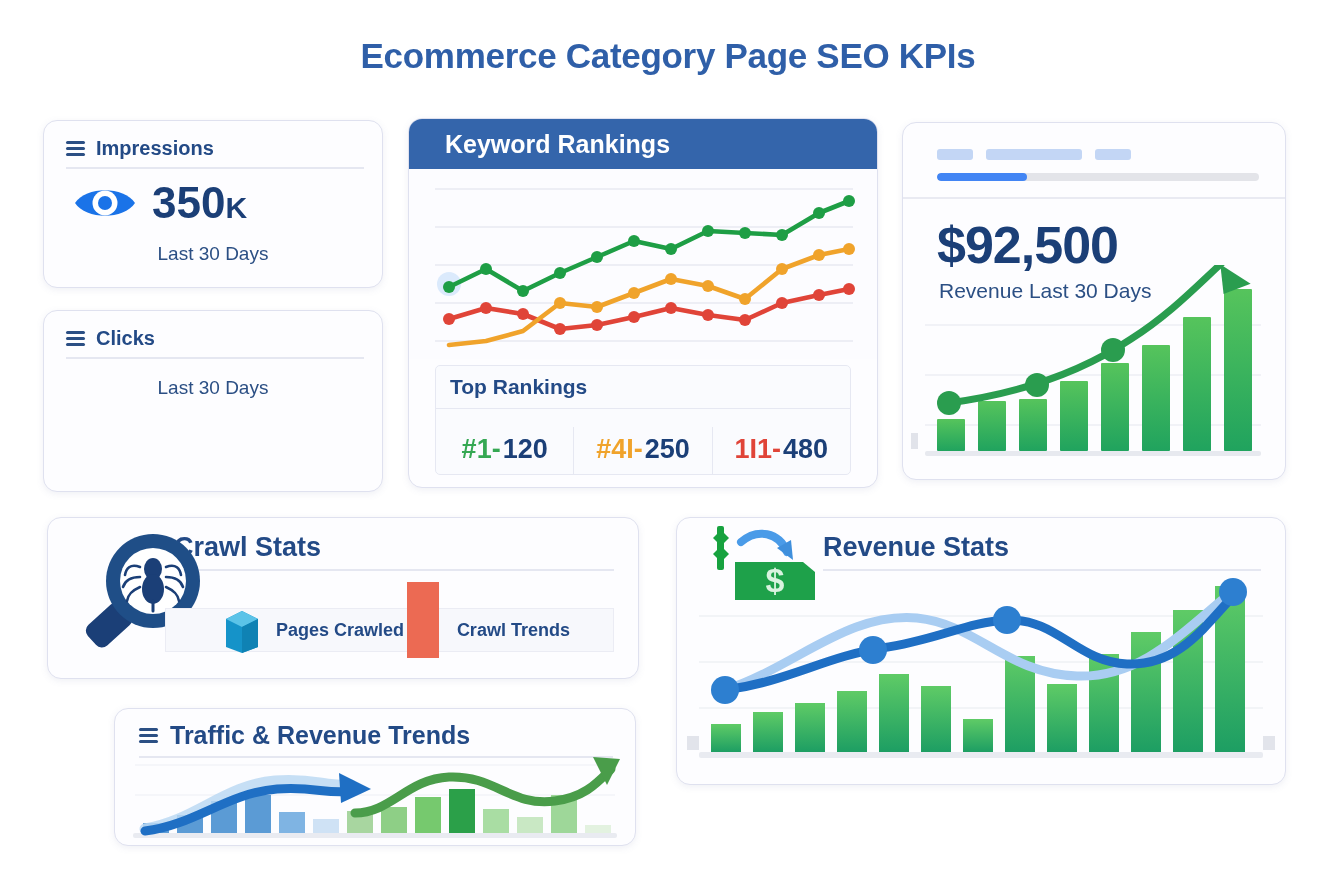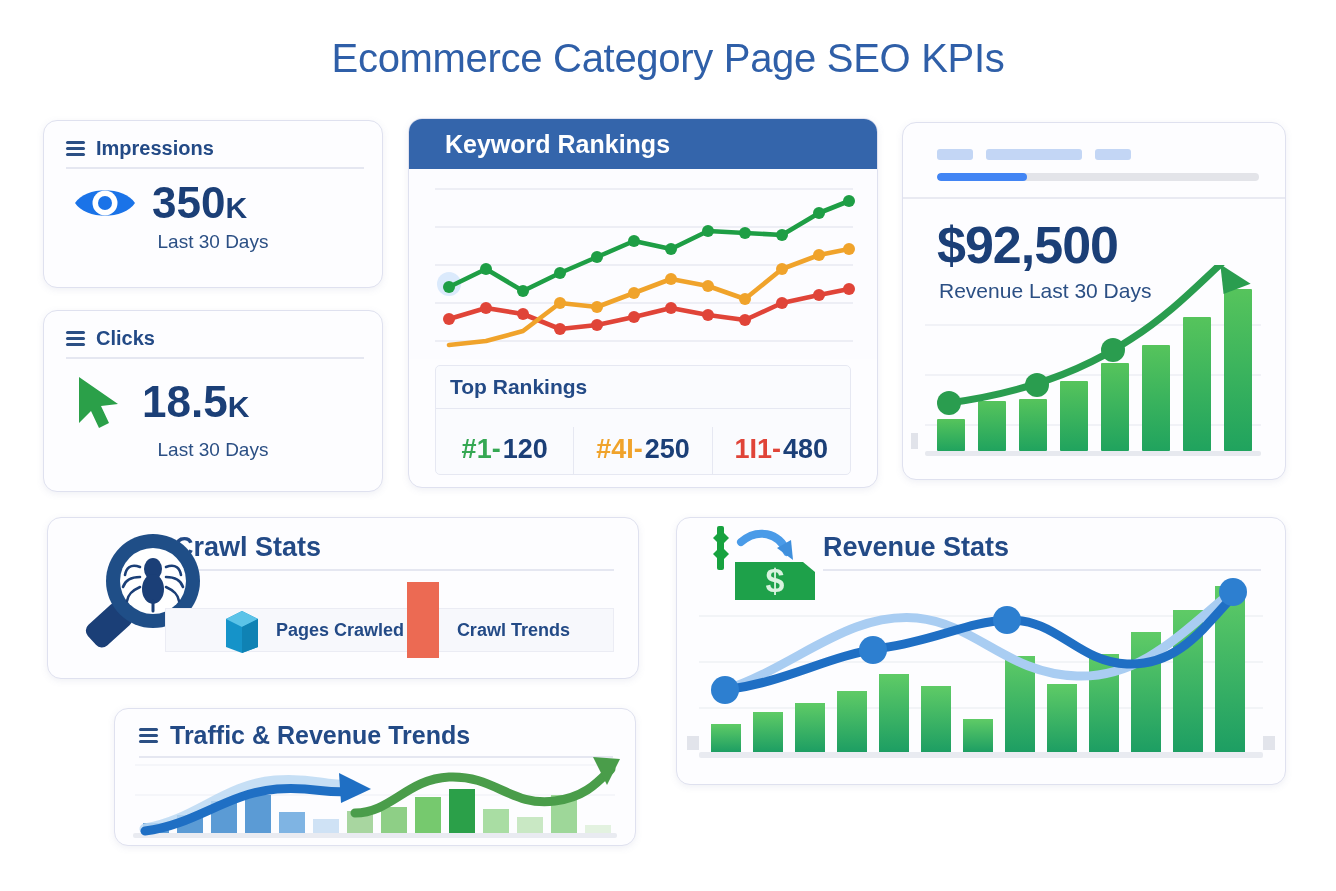--- a/index.html
+++ b/index.html
@@ -3,37 +3,37 @@
 <meta charset="utf-8">
 <style>
   html,body{margin:0;padding:0;}
   body{
     width:1336px;height:891px;background:#ffffff;
     font-family:"Liberation Sans", sans-serif;
     overflow:hidden;position:relative;
   }
   .page-title{
     position:absolute;left:0;top:36px;width:100%;text-align:center;
-    font-size:40px;font-weight:normal;color:#2f5fa8;letter-spacing:-0.3px;
+    font-size:35px;font-weight:bold;color:#2f5fa8;letter-spacing:-0.3px;
   }
   .card{
     position:absolute;background:#fdfdff;border:1.5px solid #dfe1ef;
     border-radius:14px;box-shadow:0 2px 7px rgba(100,110,160,.10);
     overflow:hidden;
   }
   
   .kpi-head{display:flex;align-items:center;gap:11px;padding:16px 0 0 22px;}
   .hamb{display:inline-block;width:19px;}
   .hamb i{display:block;height:2.4px;background:#2b4f84;border-radius:2px;margin:3.6px 0;}
   .kpi-title{font-size:20px;font-weight:bold;color:#234a86;}
   .kpi-rule{height:1.5px;background:#e5e7f1;margin:7px 18px 0 22px;}
   .kpi-body{display:flex;align-items:center;gap:14px;padding:12px 0 0 28px;}
   .kpi-value{font-size:44px;font-weight:bold;color:#1b3f77;line-height:1;}
   .kpi-value .k{font-size:30px;}
-  .kpi-sub{font-size:19px;color:#2b4f84;text-align:center;margin-top:6px;}
+  .kpi-sub{font-size:19px;color:#2b4f84;text-align:center;margin-top:18px;}
   
   .kw-head{background:#3465ab;height:50px;display:flex;align-items:center;padding-left:36px;}
   .kw-head-title{color:#ffffff;font-size:25px;font-weight:bold;}
   .kw-chart{position:relative;height:190px;background:#fcfcff;}
   .topbox{margin:6px 26px 14px 26px;border:1px solid #e6e8f2;border-radius:5px;background:#fafbfe;}
   .topbox-title{font-size:21px;font-weight:bold;color:#234a86;padding:9px 0 9px 14px;border-bottom:1px solid #e6e8f2;}
   .topbox-row{display:flex;margin-top:18px;}
   .topcell{flex:1;padding:7px 0 9px 0;text-align:center;font-size:27px;font-weight:bold;color:#1b3f77;}
   .topcell + .topcell{border-left:1px solid #e6e8f2;}
   .topcell .pos{margin-right:2px;}
@@ -87,28 +87,20 @@
 <div class="card" style="left:43px;top:310px;width:338px;height:180px;">
   <div class="kpi-head">
     <span class="hamb">
         <i></i>
         <i></i>
         <i></i>
       </span>
     <span class="kpi-title">Clicks</span>
   </div>
   <div class="kpi-rule"></div>
-  <div class="kpi-body" style="padding-left:22px;">
-    <span>
-      <svg width="62" height="62" viewBox="0 0 62 62">
-        <path d="M13 6 L13 52 L25 40 L33 57 L43 52 L35 35 L52 33 Z" fill="#2ba049"></path>
-      </svg>
-    </span>
-    <span class="kpi-value"><span>18.5</span><span class="k">K</span></span>
-  </div>
   <div class="kpi-sub">Last 30 Days</div>
 </div>
 
 <div class="card" style="left:408px;top:118px;width:468px;height:368px;">
   <div class="kw-head">
     <span class="kw-head-title">Keyword Rankings</span>
   </div>
 
   <div class="kw-chart">
     <svg width="468" height="190" viewBox="0 0 468 190">

